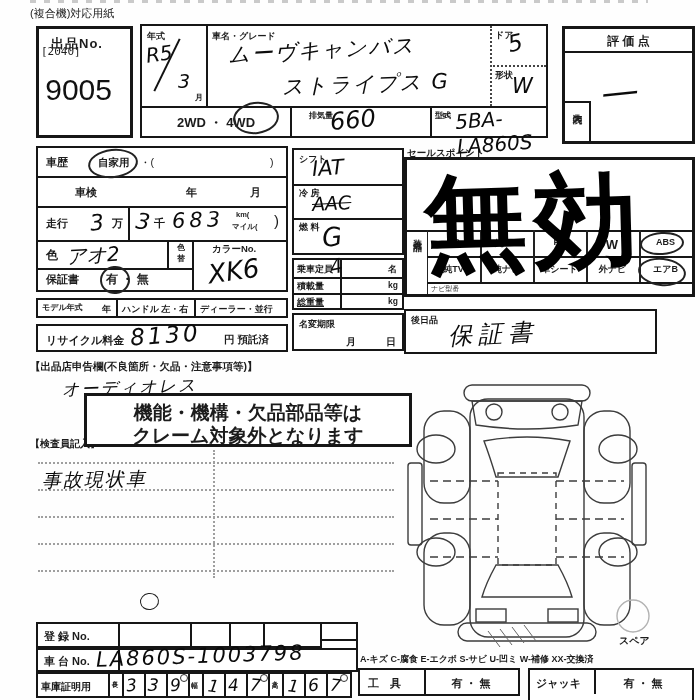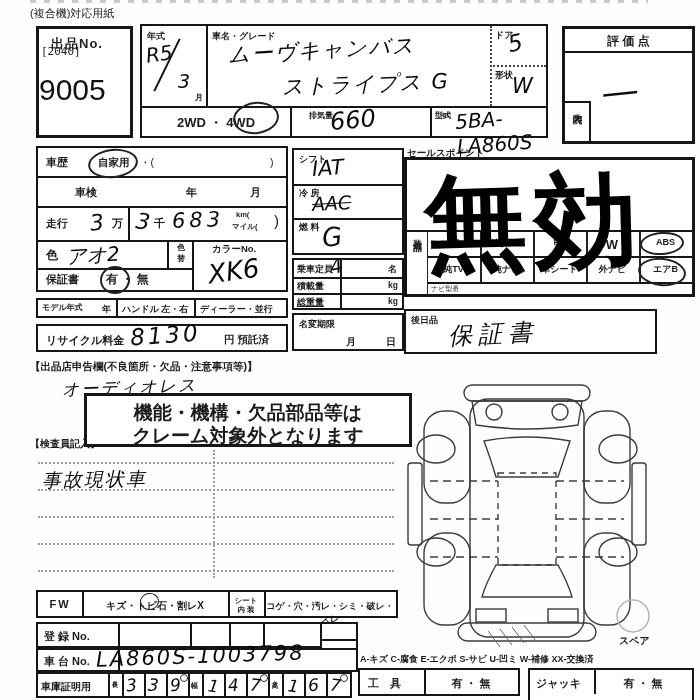--- a/index.html
+++ b/index.html
@@ -23,21 +23,21 @@
 <body>
 
 <div id="sheet">
 
   <div class="abs" style="left:30px;top:0;width:618px;height:3px;background:repeating-linear-gradient(90deg,#bdbdbd 0 6px,transparent 6px 14px);opacity:.8;"></div>
   <div class="abs" style="left:30px;top:6px;font-size:11px;color:#222;">(複合機)対応用紙</div>
 
   <div class="box b3" style="left:36px;top:26px;width:97px;height:112px;">
     <div class="abs lbl" style="left:12px;top:6px;font-size:13px;letter-spacing:1px;">出品No.</div>
     <div class="abs" style="left:2px;top:16px;font-size:11px;font-family:'DejaVu Sans Mono',monospace;color:#222;">[2040]</div>
-    <div class="abs" style="left:0;top:44px;width:73px;text-align:left;font-size:30px;color:#111;">9005</div>
+    <div class="abs" style="left:0;top:44px;width:73px;text-align:right;font-size:30px;color:#111;">9005</div>
   </div>
 
   <div class="box" style="left:140px;top:24px;width:408px;height:114px;">
     <div class="hline" style="left:0;top:80px;width:404px;"></div>
     <div class="vline" style="left:64px;top:0;height:80px;"></div>
     <div class="abs" style="left:348px;top:0;height:80px;border-left:2px dotted #444;"></div>
     <div class="abs" style="left:348px;top:39px;width:56px;border-top:2px dotted #444;"></div>
     <div class="vline" style="left:148px;top:80px;height:30px;"></div>
     <div class="vline" style="left:288px;top:80px;height:30px;"></div>
     <div class="abs lbl" style="left:5px;top:4px;font-size:9px;">年式</div>
@@ -212,32 +212,20 @@
 
   <div class="abs lbl" style="left:30px;top:437px;font-size:10px;z-index:1;">【検査員記入】</div>
   <div class="dash-h" style="left:38px;top:462px;width:356px;"></div>
   <div class="dash-h" style="left:38px;top:489px;width:356px;"></div>
   <div class="dash-h" style="left:38px;top:516px;width:356px;"></div>
   <div class="dash-h" style="left:38px;top:543px;width:356px;"></div>
   <div class="dash-h" style="left:38px;top:570px;width:356px;"></div>
   <div class="dash-v" style="left:213px;top:450px;height:128px;"></div>
   <div class="abs hand" style="left:42px;top:467px;font-size:19px;letter-spacing:2px;transform:rotate(-1deg);z-index:2;">事故現状車</div>
 
-  <div class="box" style="left:36px;top:590px;width:362px;height:28px;">
-    <div class="vline" style="left:44px;top:0;height:24px;"></div>
-    <div class="vline" style="left:190px;top:0;height:24px;"></div>
-    <div class="vline" style="left:226px;top:0;height:24px;"></div>
-    <div class="abs lbl" style="left:0;top:6px;width:44px;text-align:center;font-size:11px;letter-spacing:2px;">FW</div>
-    <div class="abs lbl" style="left:44px;top:7px;width:146px;text-align:center;font-size:10px;">キズ・トビ石・割レX</div>
-    <div class="abs lbl" style="left:190px;top:4px;width:36px;text-align:center;font-size:7.5px;line-height:1.2;">
-      <span>シート</span><br>
-      <span>内 装</span>
-    </div>
-    <div class="abs lbl" style="left:226px;top:8px;width:132px;text-align:center;font-size:9px;">コゲ・穴・汚レ・シミ・破レ・スレ</div>
-  </div>
   <div class="circ" style="left:140px;top:593px;width:17px;height:15px;border-width:1.5px;transform:rotate(-8deg);"></div>
 
   <div class="box" style="left:36px;top:622px;width:322px;height:26px;">
     <div class="vline" style="left:80px;top:0;height:22px;"></div>
     <div class="vline" style="left:152px;top:0;height:22px;"></div>
     <div class="vline" style="left:191px;top:0;height:22px;"></div>
     <div class="vline" style="left:225px;top:0;height:22px;"></div>
     <div class="abs lbl" style="left:6px;top:5px;font-size:11px;">登 録 No.</div>
   </div>
   <div class="box" style="left:320px;top:622px;width:38px;height:50px;">

